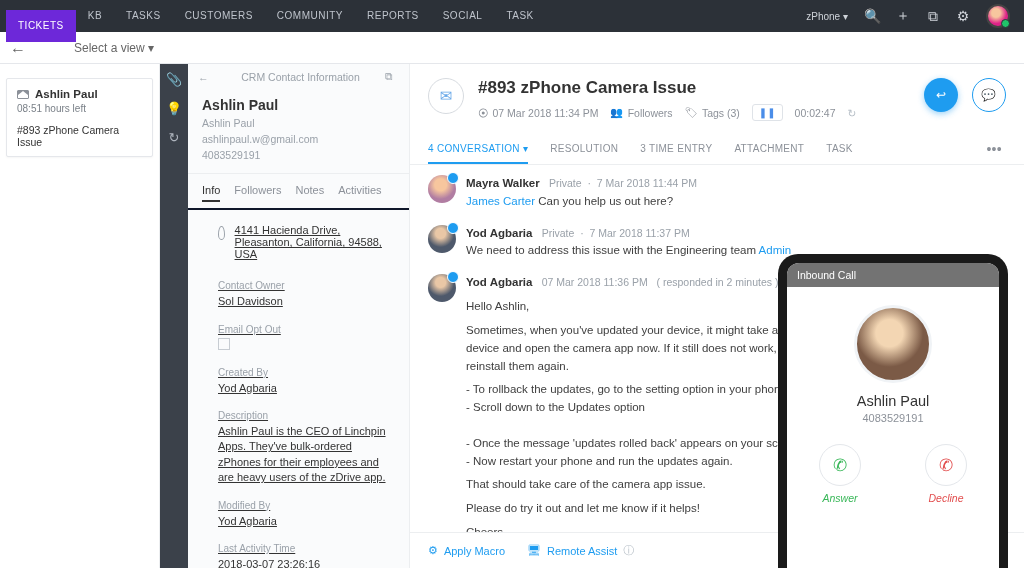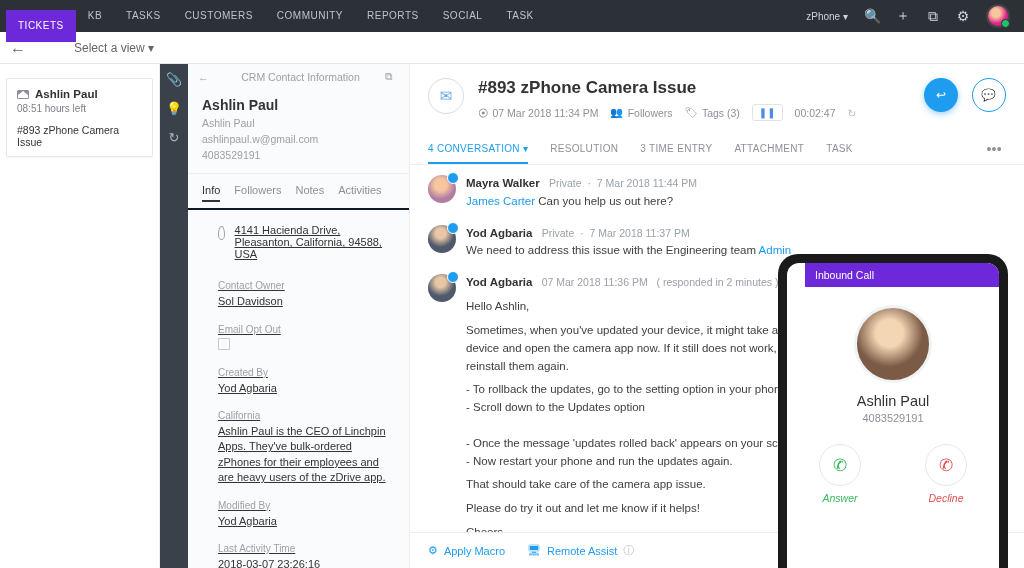--- a/index.html
+++ b/index.html
@@ -75,21 +75,21 @@
 .msg-body{flex:1;font-size:11.5px;color:#404040;line-height:1.55;}
 .msg-body .from{font-weight:600;color:#333;}
 .msg-body .sub{color:#9aa1a9;font-size:10.5px;margin-left:6px;}
 .msg-body .link{color:#1e9cf0;cursor:pointer;}
 .msg-body p{margin:6px 0;}
 .macro-bar{display:flex;gap:22px;padding:10px 18px;border-top:1px solid #eceef0;font-size:11px;color:#1e9cf0;}
 .macro-bar .mb{display:flex;align-items:center;gap:6px;cursor:pointer;}
 
 .phone{position:absolute;right:16px;bottom:-2px;width:230px;height:316px;background:#1a1a1a;border-radius:20px 20px 0 0;padding:9px 9px 0;}
 .phone-screen{width:100%;height:100%;background:#fff;border-radius:12px 12px 0 0;overflow:hidden;display:flex;flex-direction:column;}
-.call-head{background:#6d28d9;color:#fff;font-size:10.5px;padding:6px 10px;margin-left:18px;}
+.call-head{background:#737373;color:#fff;font-size:10.5px;padding:6px 10px;}
 .caller-av{width:78px;height:78px;border-radius:50%;margin:18px auto 10px;background:radial-gradient(circle at 45% 35%, #f3d6b3 22%, #7b5a46 55%);border:3px solid #f0f3f6;}
 .caller-name{text-align:center;font-size:14.5px;font-weight:500;color:#333;}
 .caller-num{text-align:center;font-size:11px;color:#8c9199;margin-top:3px;}
 .call-btns{display:flex;justify-content:space-around;margin-top:20px;}
 .cbtn{display:flex;flex-direction:column;align-items:center;gap:6px;cursor:pointer;}
 .cbtn .circ{width:42px;height:42px;border-radius:50%;border:1px solid #e4e7eb;display:flex;align-items:center;justify-content:center;font-size:17px;}
 .cbtn.ans .circ{color:#38b758;}
 .cbtn.dec .circ{color:#e24d4d;}
 .cbtn .cl{font-size:10.5px;font-style:italic;}
 .cbtn.ans .cl{color:#38b758;}
@@ -162,21 +162,21 @@
       <div class="fld">
           <div class="lbl">Contact Owner</div>
           <div class="val">Sol Davidson</div>
         </div>
       <div class="fld"><div class="lbl">Email Opt Out</div><span class="chk"></span></div>
       <div class="fld">
           <div class="lbl">Created By</div>
           <div class="val">Yod Agbaria</div>
         </div>
       <div class="fld">
-          <div class="lbl">California</div>
+          <div class="lbl">Description</div>
           <div class="val">Ashlin Paul is the CEO of Linchpin Apps. They've bulk-ordered zPhones for their employees and are heavy users of the zDrive app.</div>
         </div>
       <div class="fld">
           <div class="lbl">Modified By</div>
           <div class="val">Yod Agbaria</div>
         </div>
       <div class="fld">
           <div class="lbl">Last Activity Time</div>
           <div class="val">2018-03-07 23:26:16</div>
         </div>

